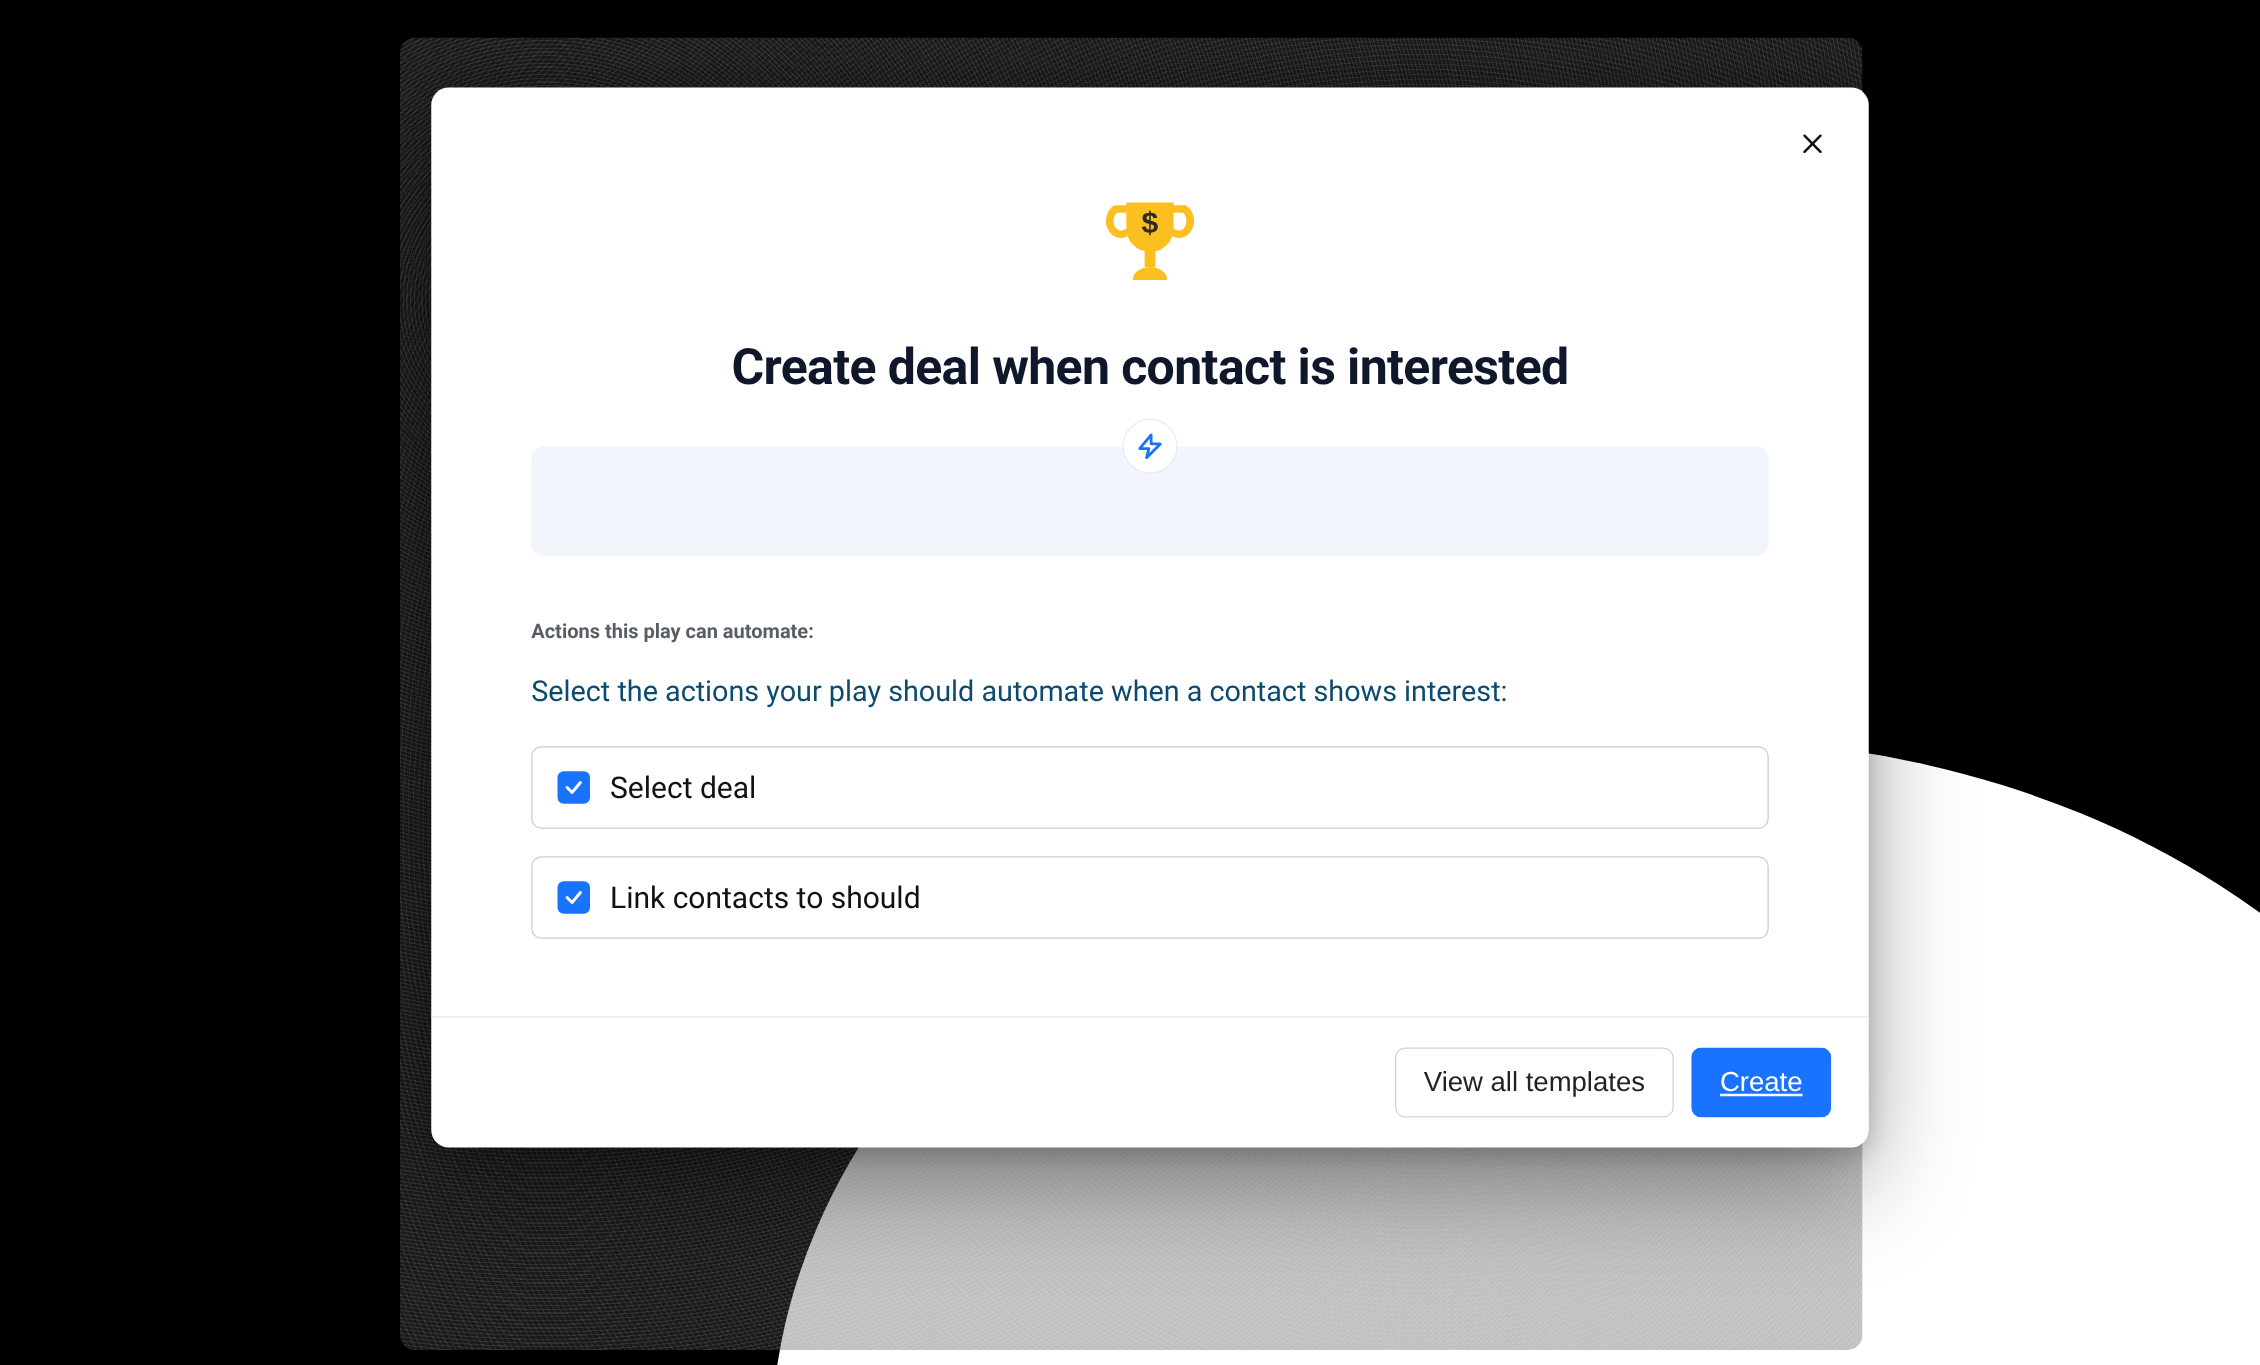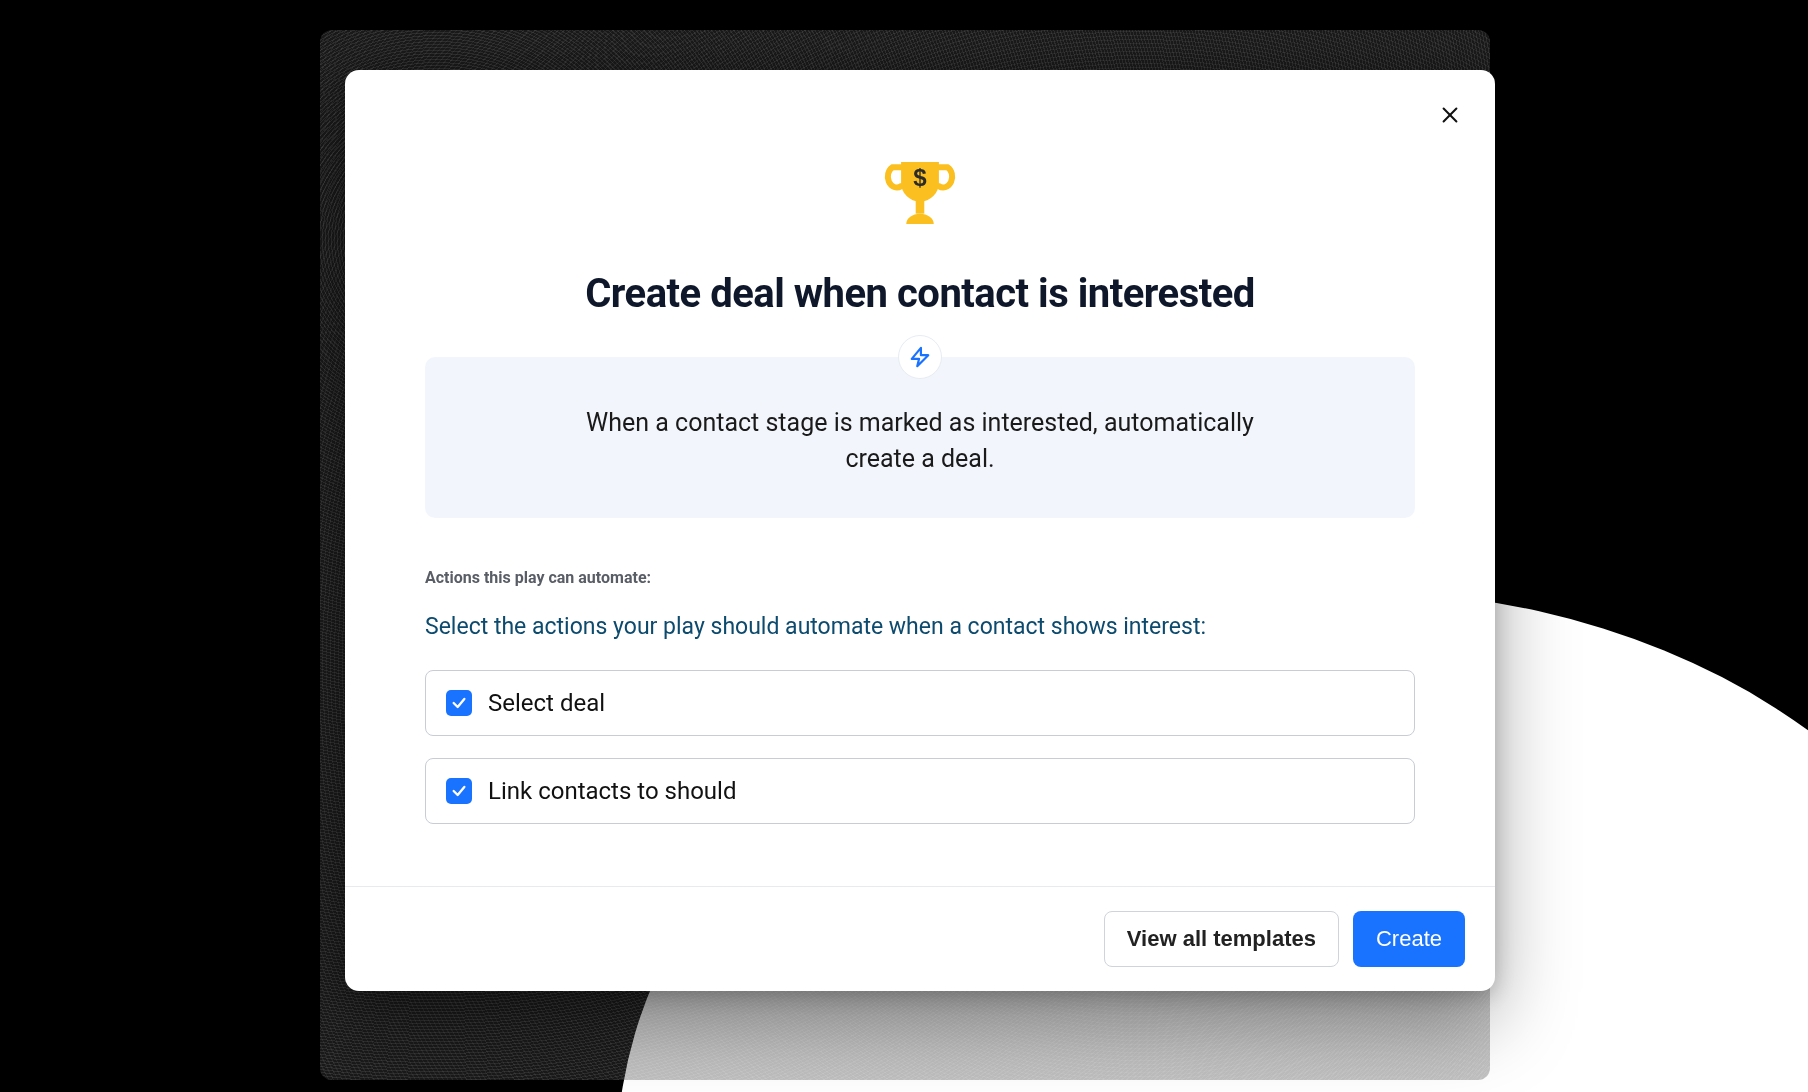--- a/index.html
+++ b/index.html
@@ -159,25 +159,25 @@
     font-weight: 500;
     padding: 14px 22px;
     border-radius: 8px;
     cursor: pointer;
     border: 1px solid transparent;
   }
   .btn-secondary {
     background: #fff;
     color: #222;
     border-color: #cfd3da;
-    font-weight: bold;
   }
   .btn-primary {
     background: #1a73ff;
     color: #fff;
+    text-decoration: underline;
   }
 </style>
 </head>
 <body>
 
 <div class="bg-blob"></div>
 <div class="grain"></div>
 
 <div class="modal">
 
@@ -208,21 +208,20 @@
     </div>
 
     <h1 class="title">Create deal when contact is interested</h1>
 
     <div class="desc-card">
       <div class="desc-badge">
         <svg width="22" height="22" viewBox="0 0 24 24" fill="none" stroke="#1a73ff" stroke-width="2.4" stroke-linejoin="round" stroke-linecap="round">
           <polygon points="13 2 3 14 11 14 9 22 21 10 13 10 13 2"></polygon>
         </svg>
       </div>
-      <p class="desc-text">When a contact stage is marked as interested, automatically create a deal.</p>
     </div>
 
     <div class="section">
       <div class="section-heading">Actions this play can automate:</div>
       <div class="section-sub">Select the actions your play should automate when a contact shows interest:</div>
 
       <div class="option-row">
         <div class="checkbox">
           <svg width="16" height="16" viewBox="0 0 24 24" fill="none" stroke="#fff" stroke-width="3.5" stroke-linecap="round" stroke-linejoin="round">
             <polyline points="4 12 10 18 20 6"></polyline>

